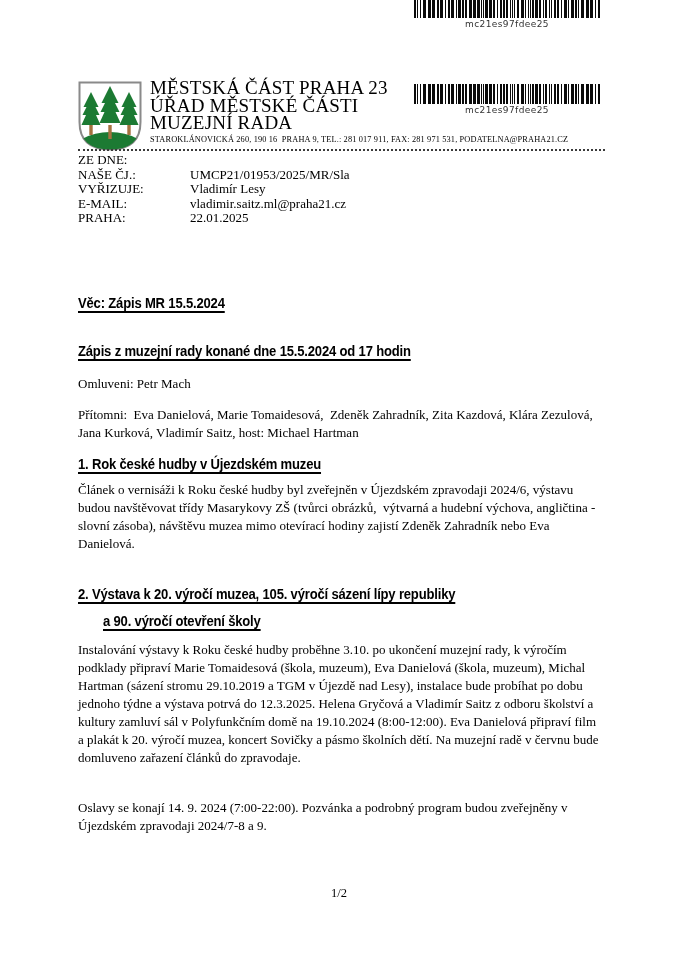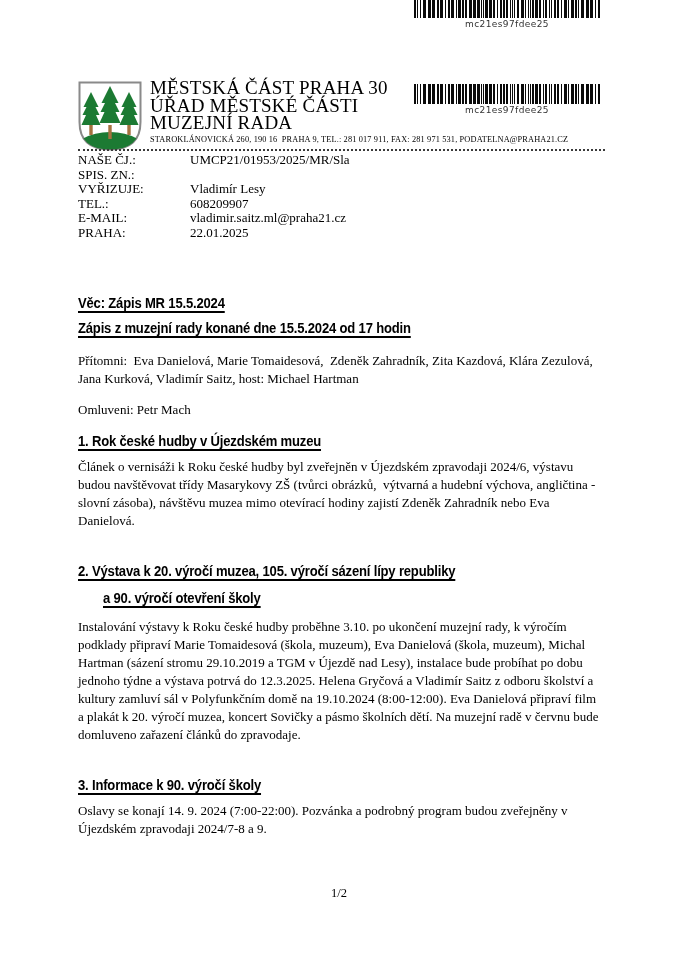--- a/index.html
+++ b/index.html
@@ -28,21 +28,21 @@
   .meta{position:absolute;left:78px;top:153px;font-size:13px;line-height:14.6px;}
   .meta-row{display:flex;}
   .meta-label{width:112px;flex:0 0 auto;}
 
   
   .letter{position:absolute;left:78px;top:294px;width:524px;font-size:13px;line-height:18px;}
   .hd{display:inline-block;font-family:"Liberation Sans",sans-serif;font-weight:700;
       font-size:14.5px;letter-spacing:-.2px;line-height:18px;
       text-decoration:underline;text-decoration-thickness:2px;text-underline-offset:3px;
       transform:scaleX(.9);transform-origin:0 50%;}
-  .subject{margin:0 0 6px 0;}
+  .subject{margin:0 0 29px 0;}
   .title{margin:0 0 14px 0;}
   .para{margin:0 0 13px 0;white-space:pre-wrap;}
   .section-heading{margin:0 0 7px 0;}
   .section-heading2{margin:8px 0 10px 25px;}
   .section-body{margin:0 0 32px 0;white-space:pre-wrap;}
   .section:last-child{margin-top:8px;}
 
   .footer{position:absolute;left:0;top:886px;width:678px;text-align:center;font-size:12.5px;}
 </style>
 </head>
@@ -129,21 +129,21 @@
       <polygon points="32,12 22.5,31 41.5,31" fill="#1c7a33"></polygon>
       <polygon points="32,19 21.5,42 42.5,42" fill="#1c7a33"></polygon>
       <rect x="49.3" y="42" width="3.4" height="12" fill="#a5713f"></rect>
       <polygon points="51,11 43.5,26 58.5,26" fill="#1c7a33"></polygon>
       <polygon points="51,17 42.5,34 59.5,34" fill="#1c7a33"></polygon>
       <polygon points="51,23 41.5,44 60.5,44" fill="#1c7a33"></polygon>
     </g>
   </svg>
 
   <div class="org">
-    <div class="org-line">MĚSTSKÁ ČÁST PRAHA 30</div>
+    <div class="org-line">MĚSTSKÁ ČÁST PRAHA 23</div>
     <div class="org-line">ÚŘAD MĚSTSKÉ ČÁSTI</div>
     <div class="org-line">MUZEJNÍ RADA</div>
     <div class="address">STAROKLÁNOVICKÁ 260, 190 16  PRAHA 9, TEL.: 281 017 911, FAX: 281 971 531, PODATELNA@PRAHA21.CZ</div>
   </div>
 
   <div class="barcode barcode-header">
     <div class="bars">
         <div class="bar" style="width: 2px; margin-right: 1px;"></div>
         <div class="bar" style="width: 1px; margin-right: 2px;"></div>
         <div class="bar" style="width: 1px; margin-right: 2px;"></div>
@@ -200,84 +200,77 @@
         <div class="bar" style="width: 1px; margin-right: 2px;"></div>
         <div class="bar" style="width: 2px; margin-right: 0px;"></div>
       </div>
     <div class="barcode-label">mc21es97fdee25</div>
   </div>
 
   <div class="dotted-rule"></div>
 
   <div class="meta">
 
+    <div class="meta-row">
+      <div class="meta-label">ZE DNE:</div>
+      <div class="meta-value"></div>
+    </div>
 
     <div class="meta-row">
       <div class="meta-label">NAŠE ČJ.:</div>
       <div class="meta-value">UMCP21/01953/2025/MR/Sla</div>
     </div>
 
-    <div class="meta-row">
-      <div class="meta-label">SPIS. ZN.:</div>
-      <div class="meta-value"></div>
-    </div>
 
     <div class="meta-row">
       <div class="meta-label">VYŘIZUJE:</div>
       <div class="meta-value">Vladimír Lesy</div>
     </div>
 
-    <div class="meta-row">
-      <div class="meta-label">TEL.:</div>
-      <div class="meta-value">608209907</div>
-    </div>
 
     <div class="meta-row">
       <div class="meta-label">E-MAIL:</div>
       <div class="meta-value">vladimir.saitz.ml@praha21.cz</div>
     </div>
 
     <div class="meta-row">
       <div class="meta-label">PRAHA:</div>
       <div class="meta-value">22.01.2025</div>
     </div>
   </div>
 
   <div class="letter">
     <div class="subject">
       <span class="hd">Věc: Zápis MR 15.5.2024</span>
     </div>
     <div class="title">
       <span class="hd">Zápis z muzejní rady konané dne 15.5.2024 od 17 hodin</span>
     </div>
+    <p class="para">Omluveni: Petr Mach</p>
     <p class="para">Přítomni:  Eva Danielová, Marie Tomaidesová,  Zdeněk Zahradník, Zita Kazdová, Klára Zezulová, Jana Kurková, Vladimír Saitz, host: Michael Hartman</p>
-    <p class="para">Omluveni: Petr Mach</p>
     <div id="sections">
     <div class="section">
       <div class="section-heading">
         <span class="hd sec-h1">1. Rok české hudby v Újezdském muzeu</span>
       </div>
 
       <p class="section-body">Článek o vernisáži k Roku české hudby byl zveřejněn v Újezdském zpravodaji 2024/6, výstavu budou navštěvovat třídy Masarykovy ZŠ (tvůrci obrázků,  výtvarná a hudební výchova, angličtina - slovní zásoba), návštěvu muzea mimo otevírací hodiny zajistí Zdeněk Zahradník nebo Eva Danielová.</p>
     </div>
 
     <div class="section">
       <div class="section-heading">
         <span class="hd sec-h1">2. Výstava k 20. výročí muzea, 105. výročí sázení lípy republiky</span>
       </div>
       <div class="section-heading2">
         <span class="hd sec-h2">a 90. výročí otevření školy</span>
       </div>
       <p class="section-body">Instalování výstavy k Roku české hudby proběhne 3.10. po ukončení muzejní rady, k výročím podklady připraví Marie Tomaidesová (škola, muzeum), Eva Danielová (škola, muzeum), Michal Hartman (sázení stromu 29.10.2019 a TGM v Újezdě nad Lesy), instalace bude probíhat po dobu jednoho týdne a výstava potrvá do 12.3.2025. Helena Gryčová a Vladimír Saitz z odboru školství a kultury zamluví sál v Polyfunkčním domě na 19.10.2024 (8:00-12:00). Eva Danielová připraví film a plakát k 20. výročí muzea, koncert Sovičky a pásmo školních dětí. Na muzejní radě v červnu bude domluveno zařazení článků do zpravodaje.</p>
     </div>
 
     <div class="section">
-      <div class="section-heading">
-        <span class="hd sec-h1">3. Informace k 90. výročí školy</span>
-      </div>
 
       <p class="section-body">Oslavy se konají 14. 9. 2024 (7:00-22:00). Pozvánka a podrobný program budou zveřejněny v Újezdském zpravodaji 2024/7-8 a 9.</p>
     </div>
   </div>
   </div>
 
   <div class="footer">1/2</div>
 
 </div>
 

